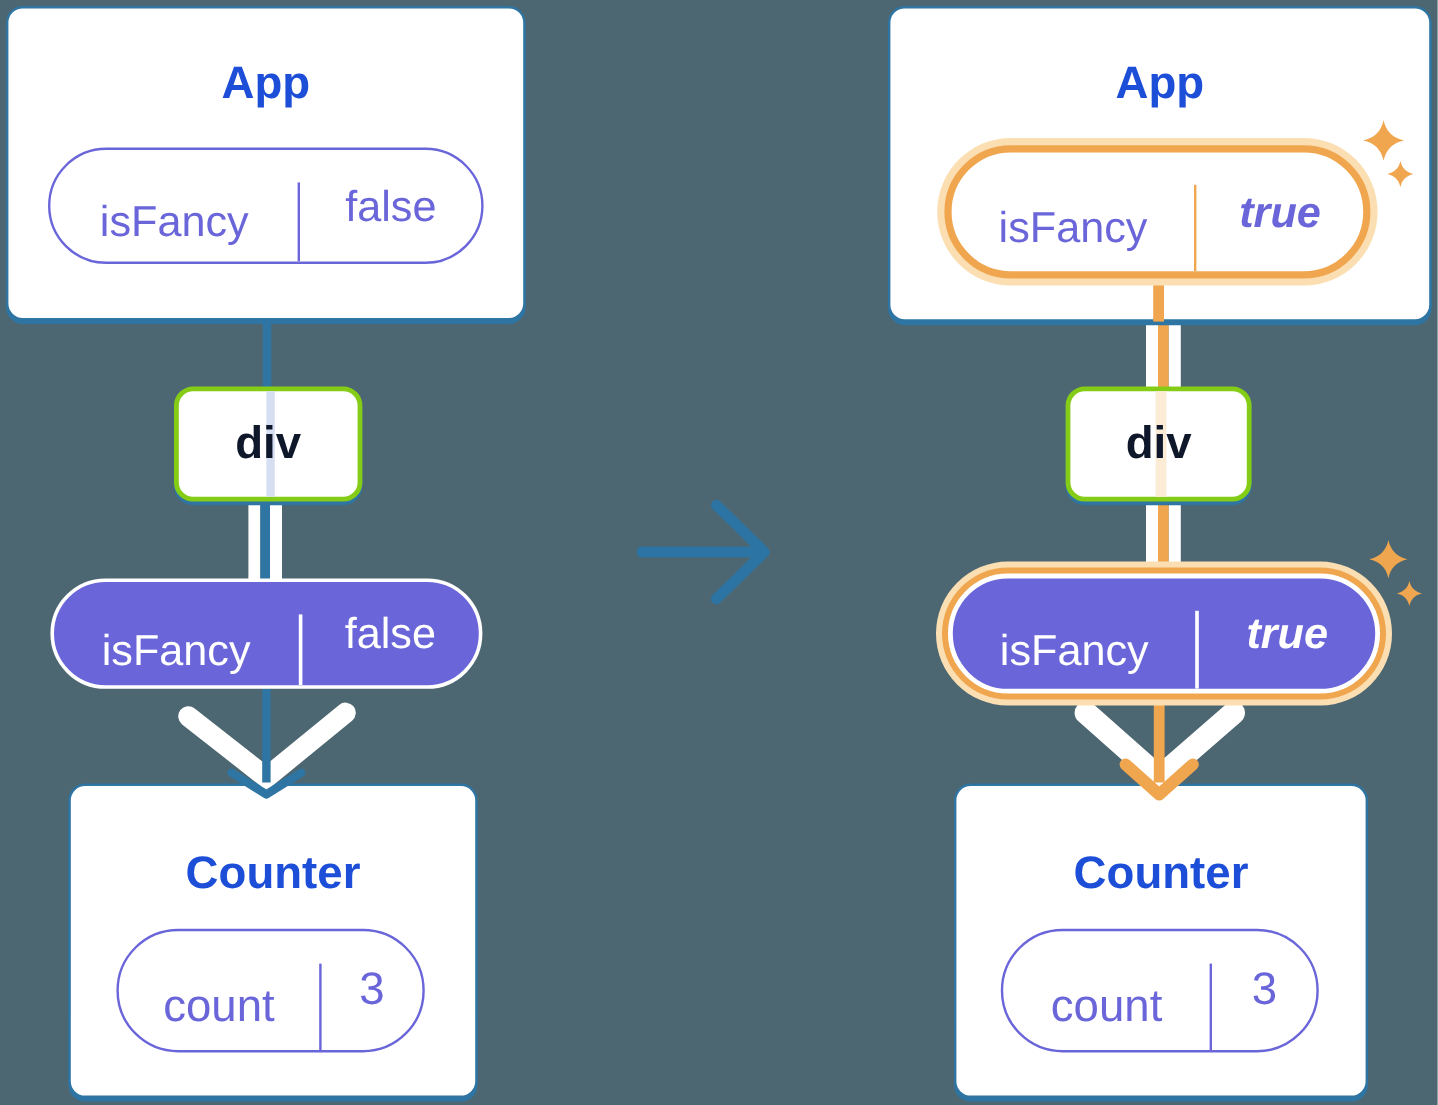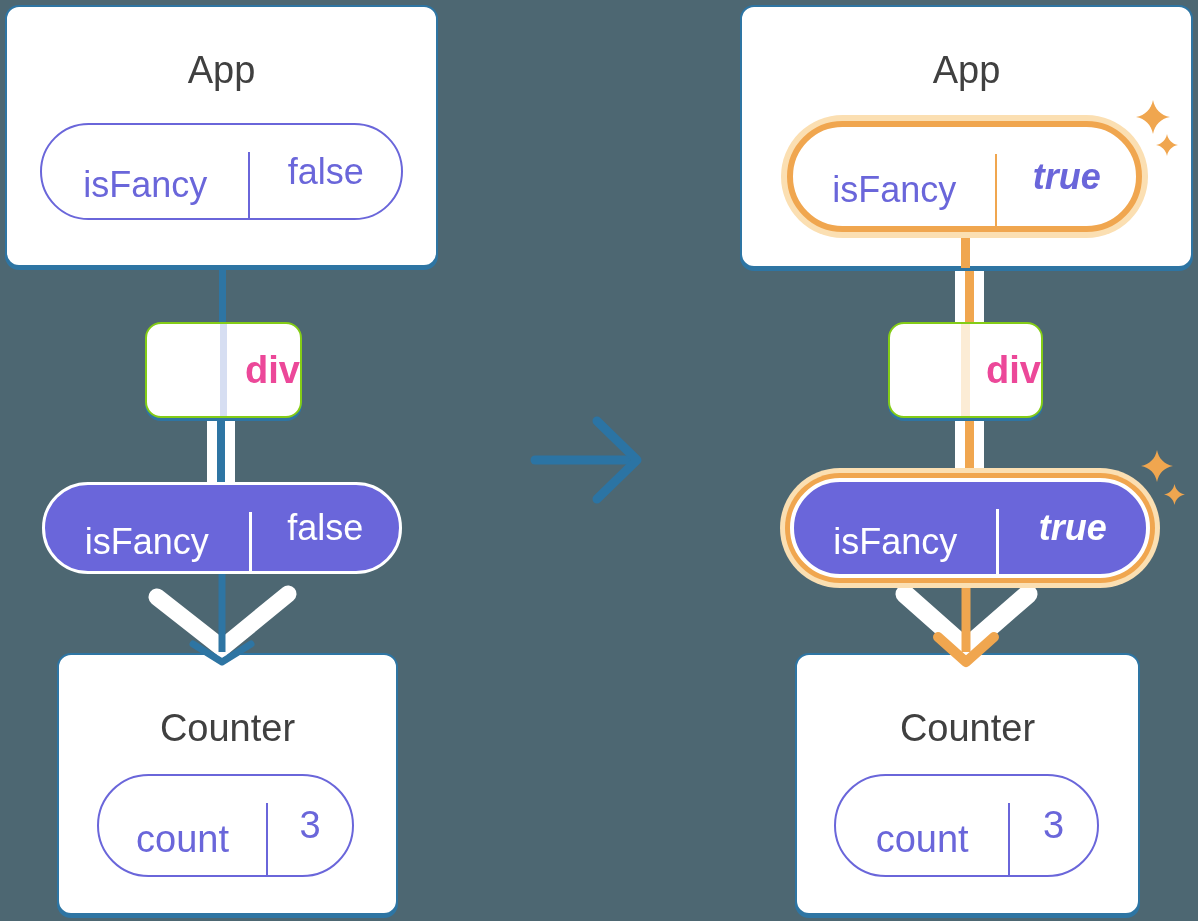--- a/index.html
+++ b/index.html
@@ -9,21 +9,21 @@
     font-family:"Liberation Sans", sans-serif;
   }
   
   .card{
     position:absolute; background:#fff;
     border:2px solid #2e75a3; border-radius:14px;
     box-shadow:0 3px 0 #2e75a3; box-sizing:border-box; z-index:2;
   }
   .card-title{
     position:absolute; left:0; right:0; text-align:center;
-    color:#404040; font-size:38px; font-weight:400; line-height:50px;
+    color:#1d4ed8; font-size:38px; font-weight:700; line-height:50px;
   }
   
   .pill{
     position:absolute; display:flex; align-items:stretch;
     border-radius:60px; box-sizing:border-box; z-index:4;
     font-size:36px; overflow:hidden;
   }
   .seg{display:flex; align-items:center; justify-content:center;}
   .seg-key{width:57.5%;margin-top:27px;}
   .seg-val{flex:1;}
@@ -37,24 +37,24 @@
   }
   .pill-hl-light .seg-key{border-right:2px solid #f0a64f;}
   .pill-hl-solid{
     background:#6a66da; border:4px solid #fff; color:#fff; border-radius:56px;
     box-shadow:0 0 0 5px #f0a64f, 0 0 0 10px #fbdfb2;
   }
   .pill-hl-solid .seg-key{border-right:3px solid #fff;}
   .bold-val{font-weight:700;font-style:italic;}
   
   .divbox{
-    position:absolute; background:#fff; border:2px solid #84cc16;
+    position:absolute; background:#fff; border:4px solid #84cc16;
     border-radius:16px; box-shadow:0 3px 0 #2e75a3; box-sizing:border-box;
-    display:flex; align-items:center; justify-content:flex-end; z-index:2;
-    color:#ec4899; font-size:38px; font-weight:600;
+    display:flex; align-items:center; justify-content:center; z-index:2;
+    color:#0f172a; font-size:38px; font-weight:600;
   }
   .divbox .inner-line{position:absolute; top:0; bottom:0; z-index:0;}
   .divbox .divbox-label{position:relative; z-index:1;}
   
   .vline{position:absolute; z-index:1;}
   .stripes{position:absolute; display:flex; z-index:1;}
   .stripes .bar-white{width:10px; background:#fff;}
   .stripes .bar-blue{width:8px; background:#2e75a3;}
   .stripes .bar-orange{width:9px; background:#f0a64f;}
   .arrow-svg{position:absolute; z-index:3;}

